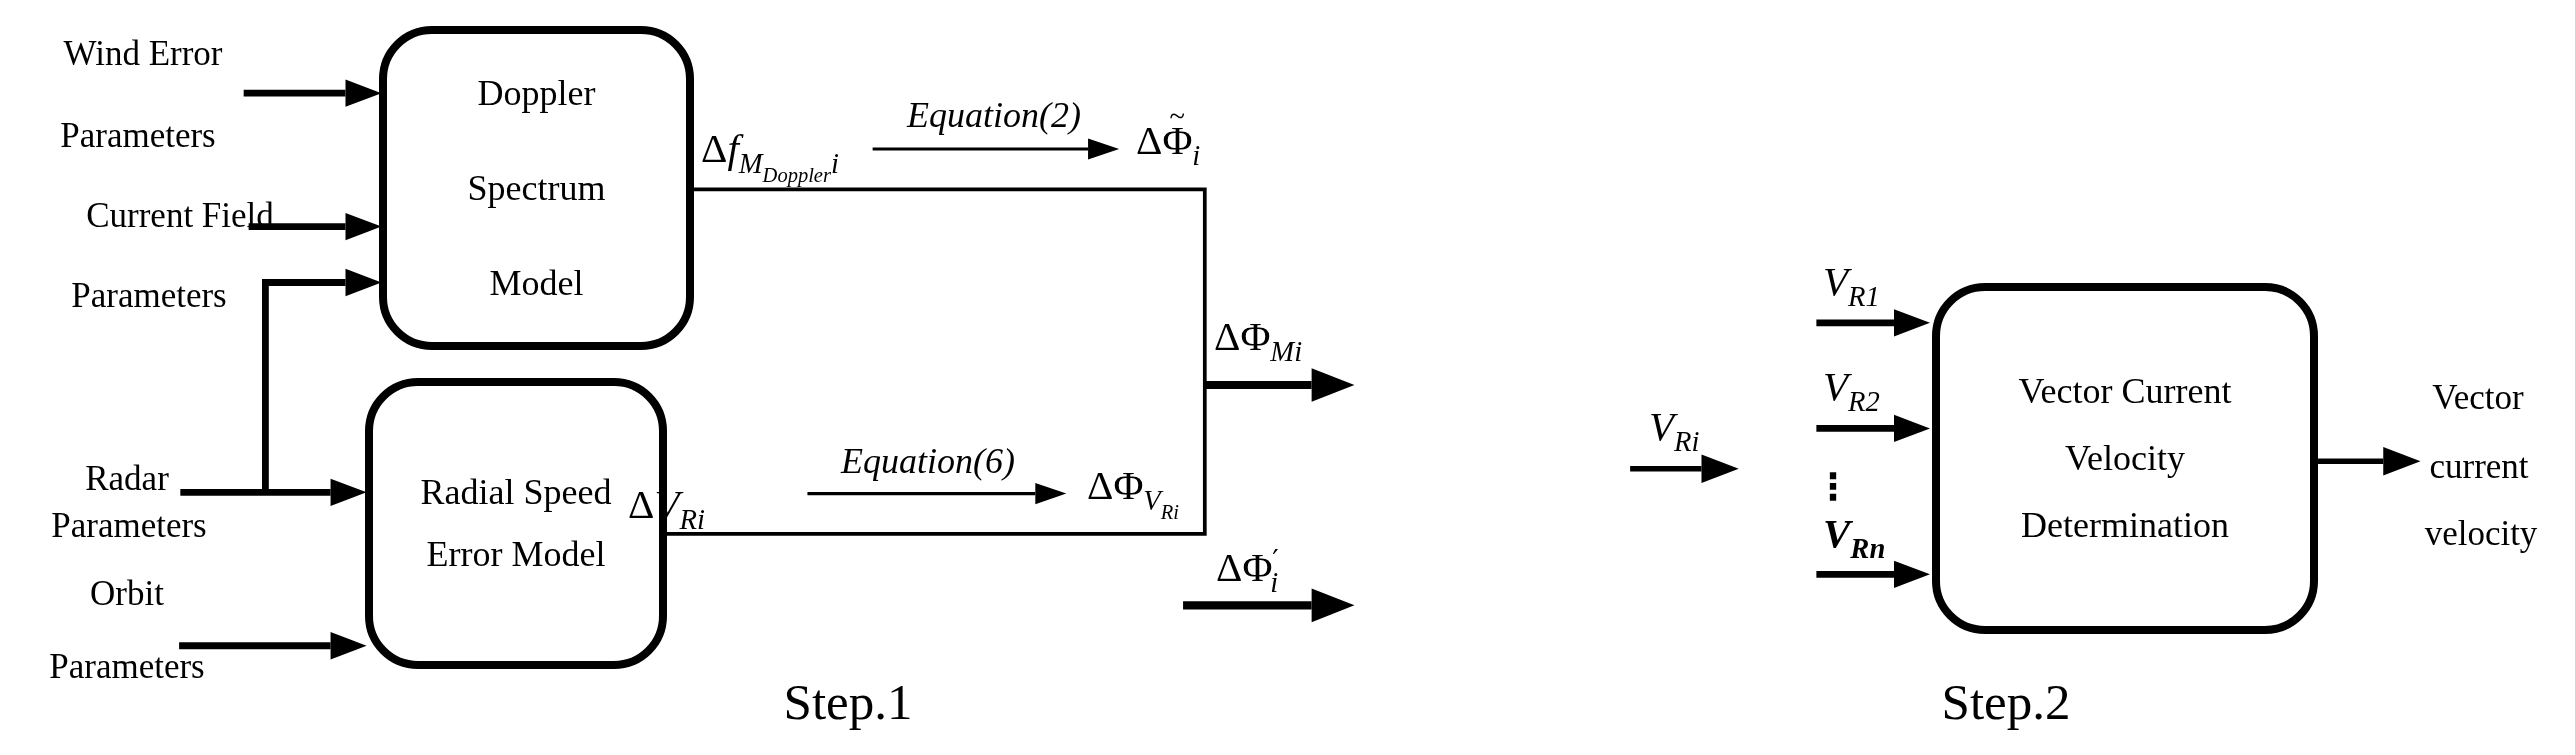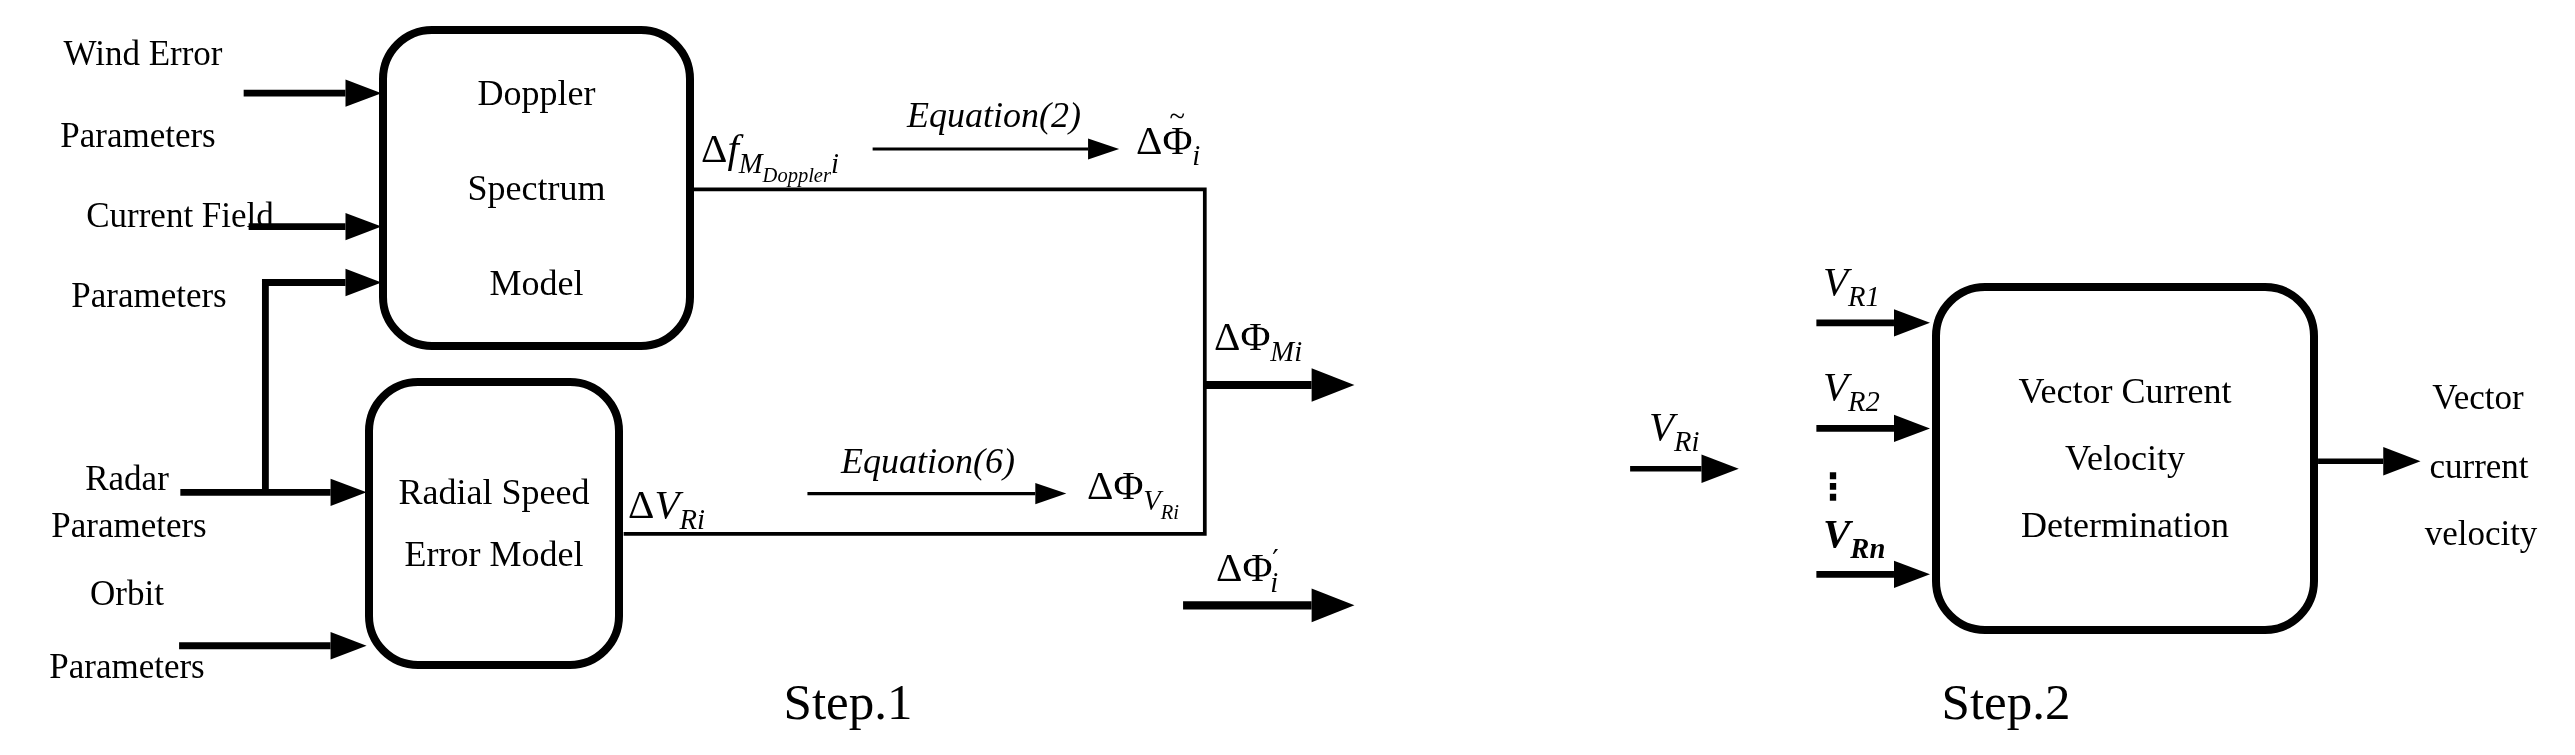--- a/index.html
+++ b/index.html
@@ -19,21 +19,21 @@
     border-radius:53px;
     background:#fff;
     display:flex;
     flex-direction:column;
     align-items:center;
     justify-content:center;
     text-align:center;
   }
   .box span{display:block;font-size:36px;line-height:39px;white-space:nowrap;}
   #doppler-box{left:379px;top:26px;width:315px;height:324px;gap:56px;}
-  #radial-box{left:365px;top:378px;width:258px;height:291px;gap:22.4px;}
+  #radial-box{left:365px;top:378px;width:302px;height:291px;gap:22.4px;}
   #inversion-box{left:1357px;top:314px;width:273px;height:311px;gap:26px;}
   #vector-box{left:1932px;top:283px;width:386px;height:351px;gap:28px;}
   .lbl{
     position:absolute;
     font-size:35px;line-height:37px;
     white-space:nowrap;
     transform:translate(-50%,-50%);
     text-align:center;
   }
   .step{

